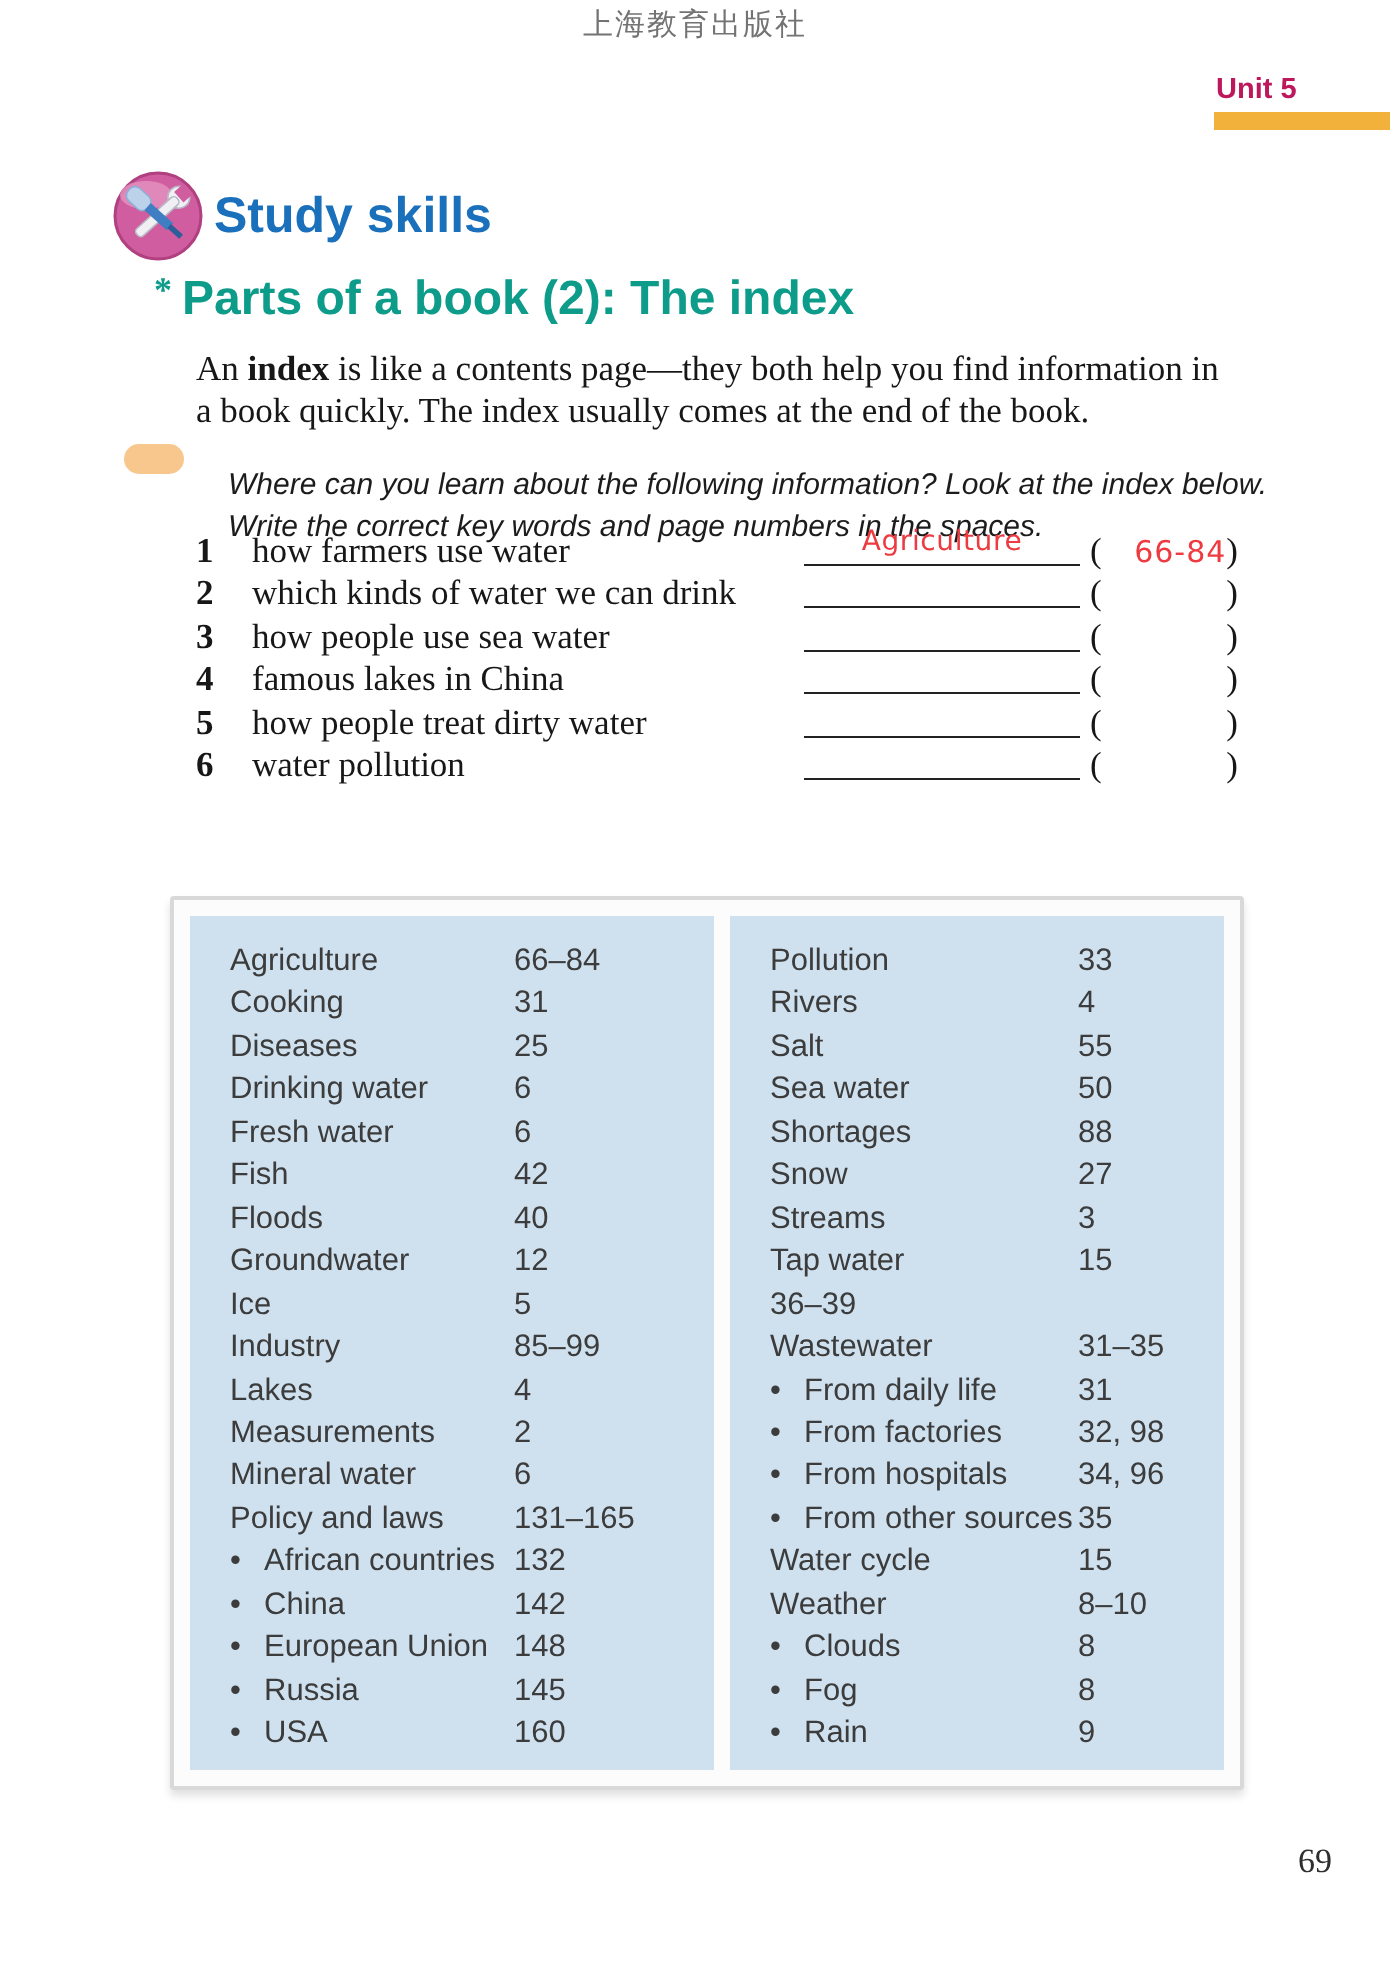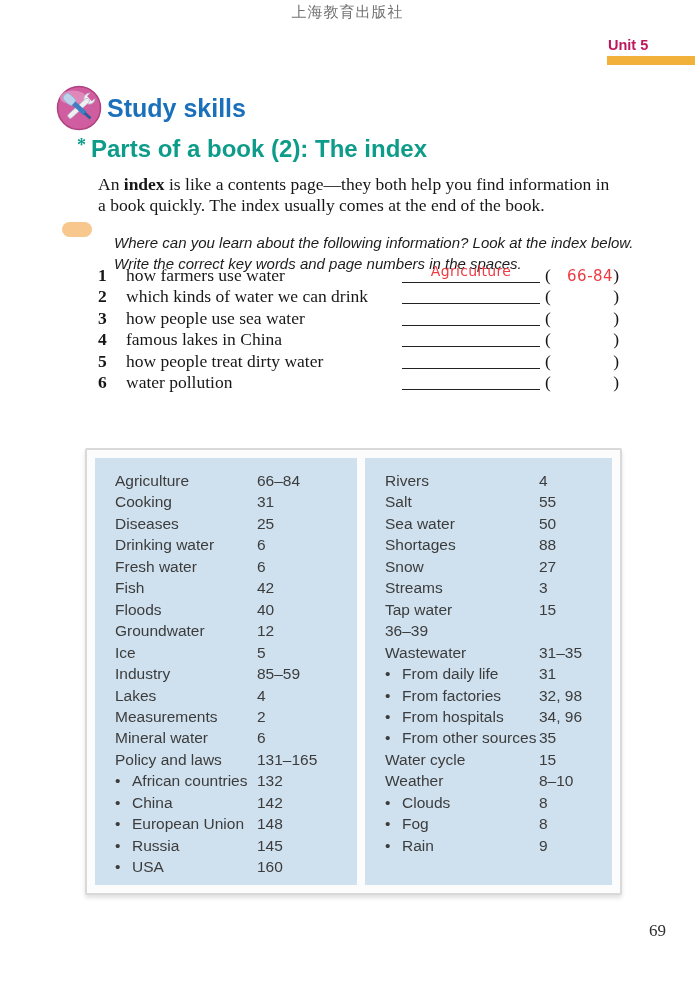--- a/index.html
+++ b/index.html
@@ -259,21 +259,21 @@
         <div class="ix-row">
           <span class="ix-term"><span class="ix-bullet"></span><span class="ix-term-text">Groundwater</span></span>
           <span class="ix-page">12</span>
         </div>
         <div class="ix-row">
           <span class="ix-term"><span class="ix-bullet"></span><span class="ix-term-text">Ice</span></span>
           <span class="ix-page">5</span>
         </div>
         <div class="ix-row">
           <span class="ix-term"><span class="ix-bullet"></span><span class="ix-term-text">Industry</span></span>
-          <span class="ix-page">85–59</span>
+          <span class="ix-page">85–99</span>
         </div>
         <div class="ix-row">
           <span class="ix-term"><span class="ix-bullet"></span><span class="ix-term-text">Lakes</span></span>
           <span class="ix-page">4</span>
         </div>
         <div class="ix-row">
           <span class="ix-term"><span class="ix-bullet"></span><span class="ix-term-text">Measurements</span></span>
           <span class="ix-page">2</span>
         </div>
         <div class="ix-row">
@@ -299,20 +299,24 @@
         <div class="ix-row">
           <span class="ix-term"><span class="ix-bullet">•</span><span class="ix-term-text">Russia</span></span>
           <span class="ix-page">145</span>
         </div>
         <div class="ix-row">
           <span class="ix-term"><span class="ix-bullet">•</span><span class="ix-term-text">USA</span></span>
           <span class="ix-page">160</span>
         </div>
     </div>
     <div class="panel panel-right">
+      <div class="ix-row">
+          <span class="ix-term"><span class="ix-bullet"></span><span class="ix-term-text">Pollution</span></span>
+          <span class="ix-page">33</span>
+        </div>
         <div class="ix-row">
           <span class="ix-term"><span class="ix-bullet"></span><span class="ix-term-text">Rivers</span></span>
           <span class="ix-page">4</span>
         </div>
         <div class="ix-row">
           <span class="ix-term"><span class="ix-bullet"></span><span class="ix-term-text">Salt</span></span>
           <span class="ix-page">55</span>
         </div>
         <div class="ix-row">
           <span class="ix-term"><span class="ix-bullet"></span><span class="ix-term-text">Sea water</span></span>

